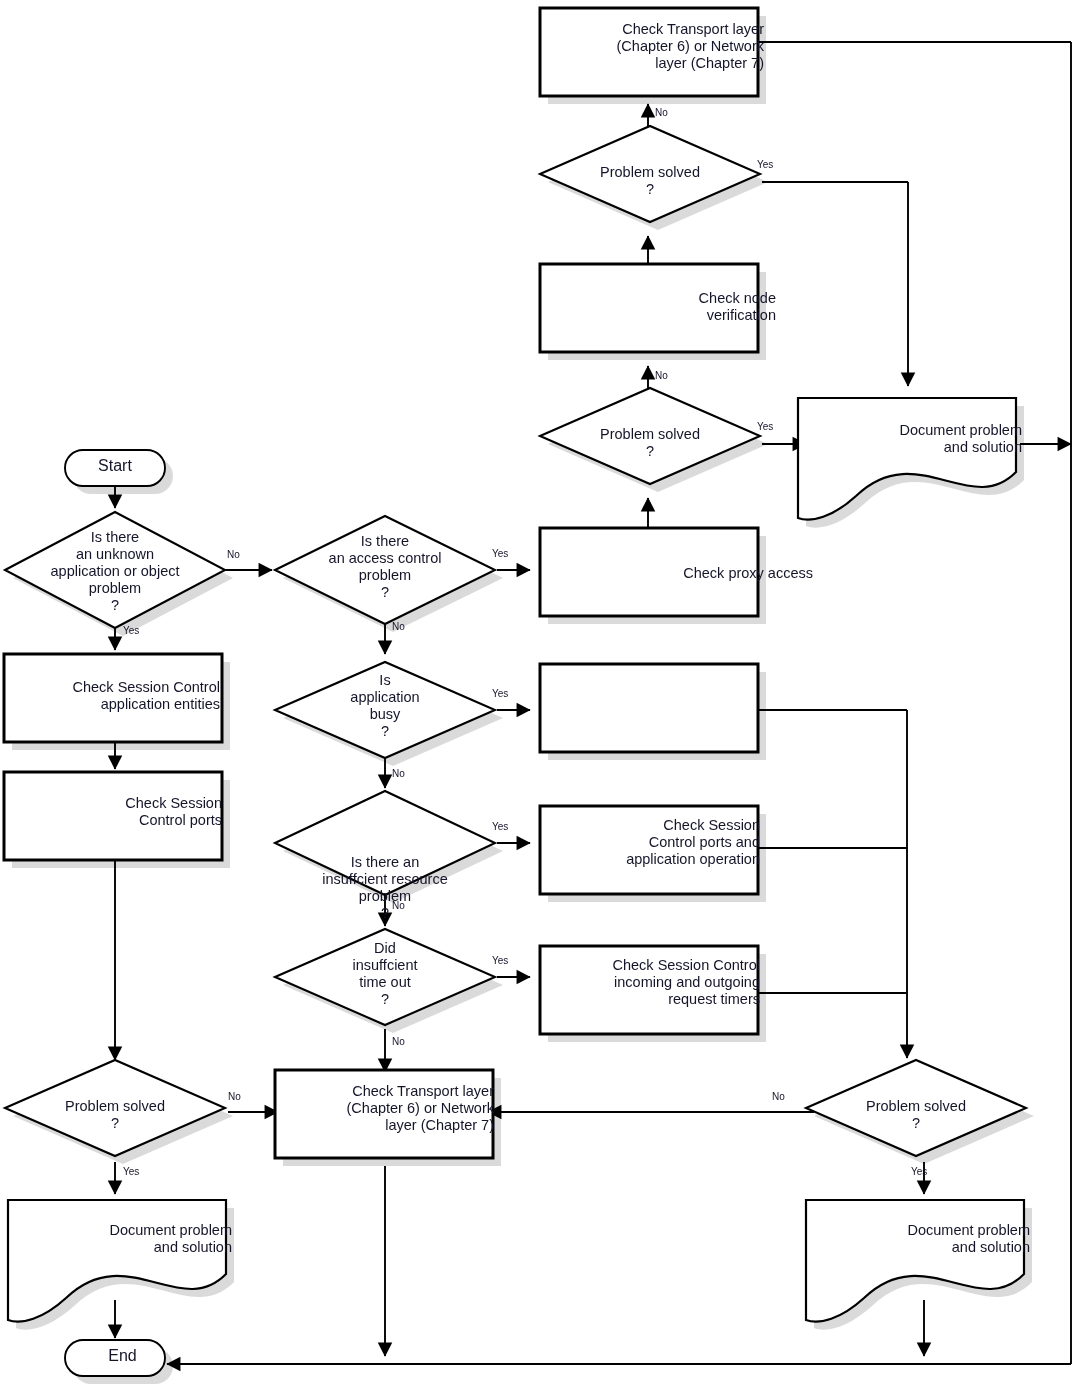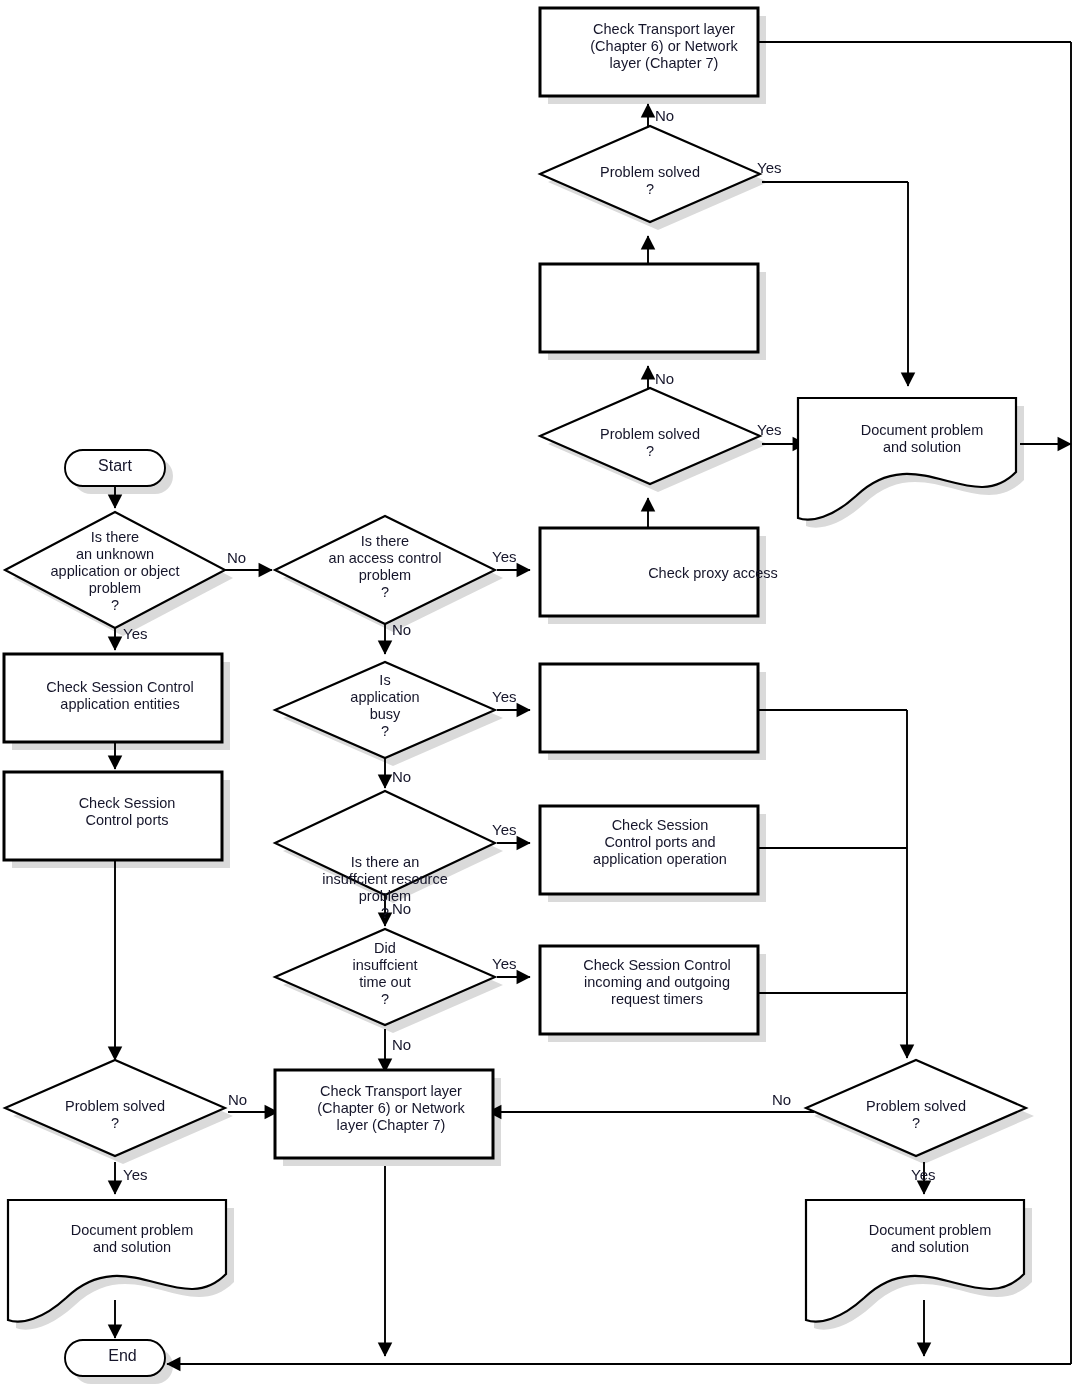--- a/index.html
+++ b/index.html
@@ -2,22 +2,22 @@
 <html><head>
 <meta charset="utf-8">
 <style>
   html,body{margin:0;padding:0;background:#ffffff;}
   #root{position:relative;width:1080px;height:1390px;background:#ffffff;
         font-family:"Liberation Sans","DejaVu Sans",sans-serif;
         color:#1a1a2e;overflow:hidden;}
   svg#canvas{position:absolute;left:0;top:0;width:1080px;height:1390px;}
   .lbl{position:absolute;font-size:14.5px;line-height:1.18;color:#15152a;white-space:pre;}
   .lbl.c{text-align:center;}
-  .lbl.l{text-align:center;}
-  .flag{position:absolute;font-size:15px;color:#15152a;white-space:nowrap;}
+  .lbl.l{text-align:right;}
+  .flag{position:absolute;font-size:10px;color:#15152a;white-space:nowrap;}
   .term{font-size:16px;}
 </style>
 </head>
 <body>
 
 <div id="root">
 
 <svg id="canvas" viewBox="0 0 1080 1390" xmlns="http://www.w3.org/2000/svg">
   <defs>
     <marker id="ah" viewBox="0 0 12 12" refX="10.5" refY="6" markerWidth="8.5" markerHeight="8.5" orient="auto-start-reverse">
@@ -177,20 +177,22 @@
 insuffcient
 time out
 ?</div>
 <div class="lbl l" style="left:288px;top:1083px;width:206px;">Check Transport layer
 (Chapter 6) or Network
 layer (Chapter 7)</div>
 
 <div class="lbl l" style="left:564px;top:21px;width:200px;">Check Transport layer
 (Chapter 6) or Network
 layer (Chapter 7)</div>
+<div class="lbl l" style="left:596px;top:290px;width:180px;">Check node
+verification</div>
 <div class="lbl l" style="left:566px;top:565px;width:200px;margin-left:47px;">Check proxy access</div>
 <div class="lbl l" style="left:560px;top:817px;width:200px;">Check Session
 Control ports and
 application operation</div>
 <div class="lbl l" style="left:554px;top:957px;width:206px;">Check Session Control
 incoming and outgoing
 request timers</div>
 
 <div class="lbl c" style="left:540px;top:426px;width:220px;">Problem solved
 ?</div>

